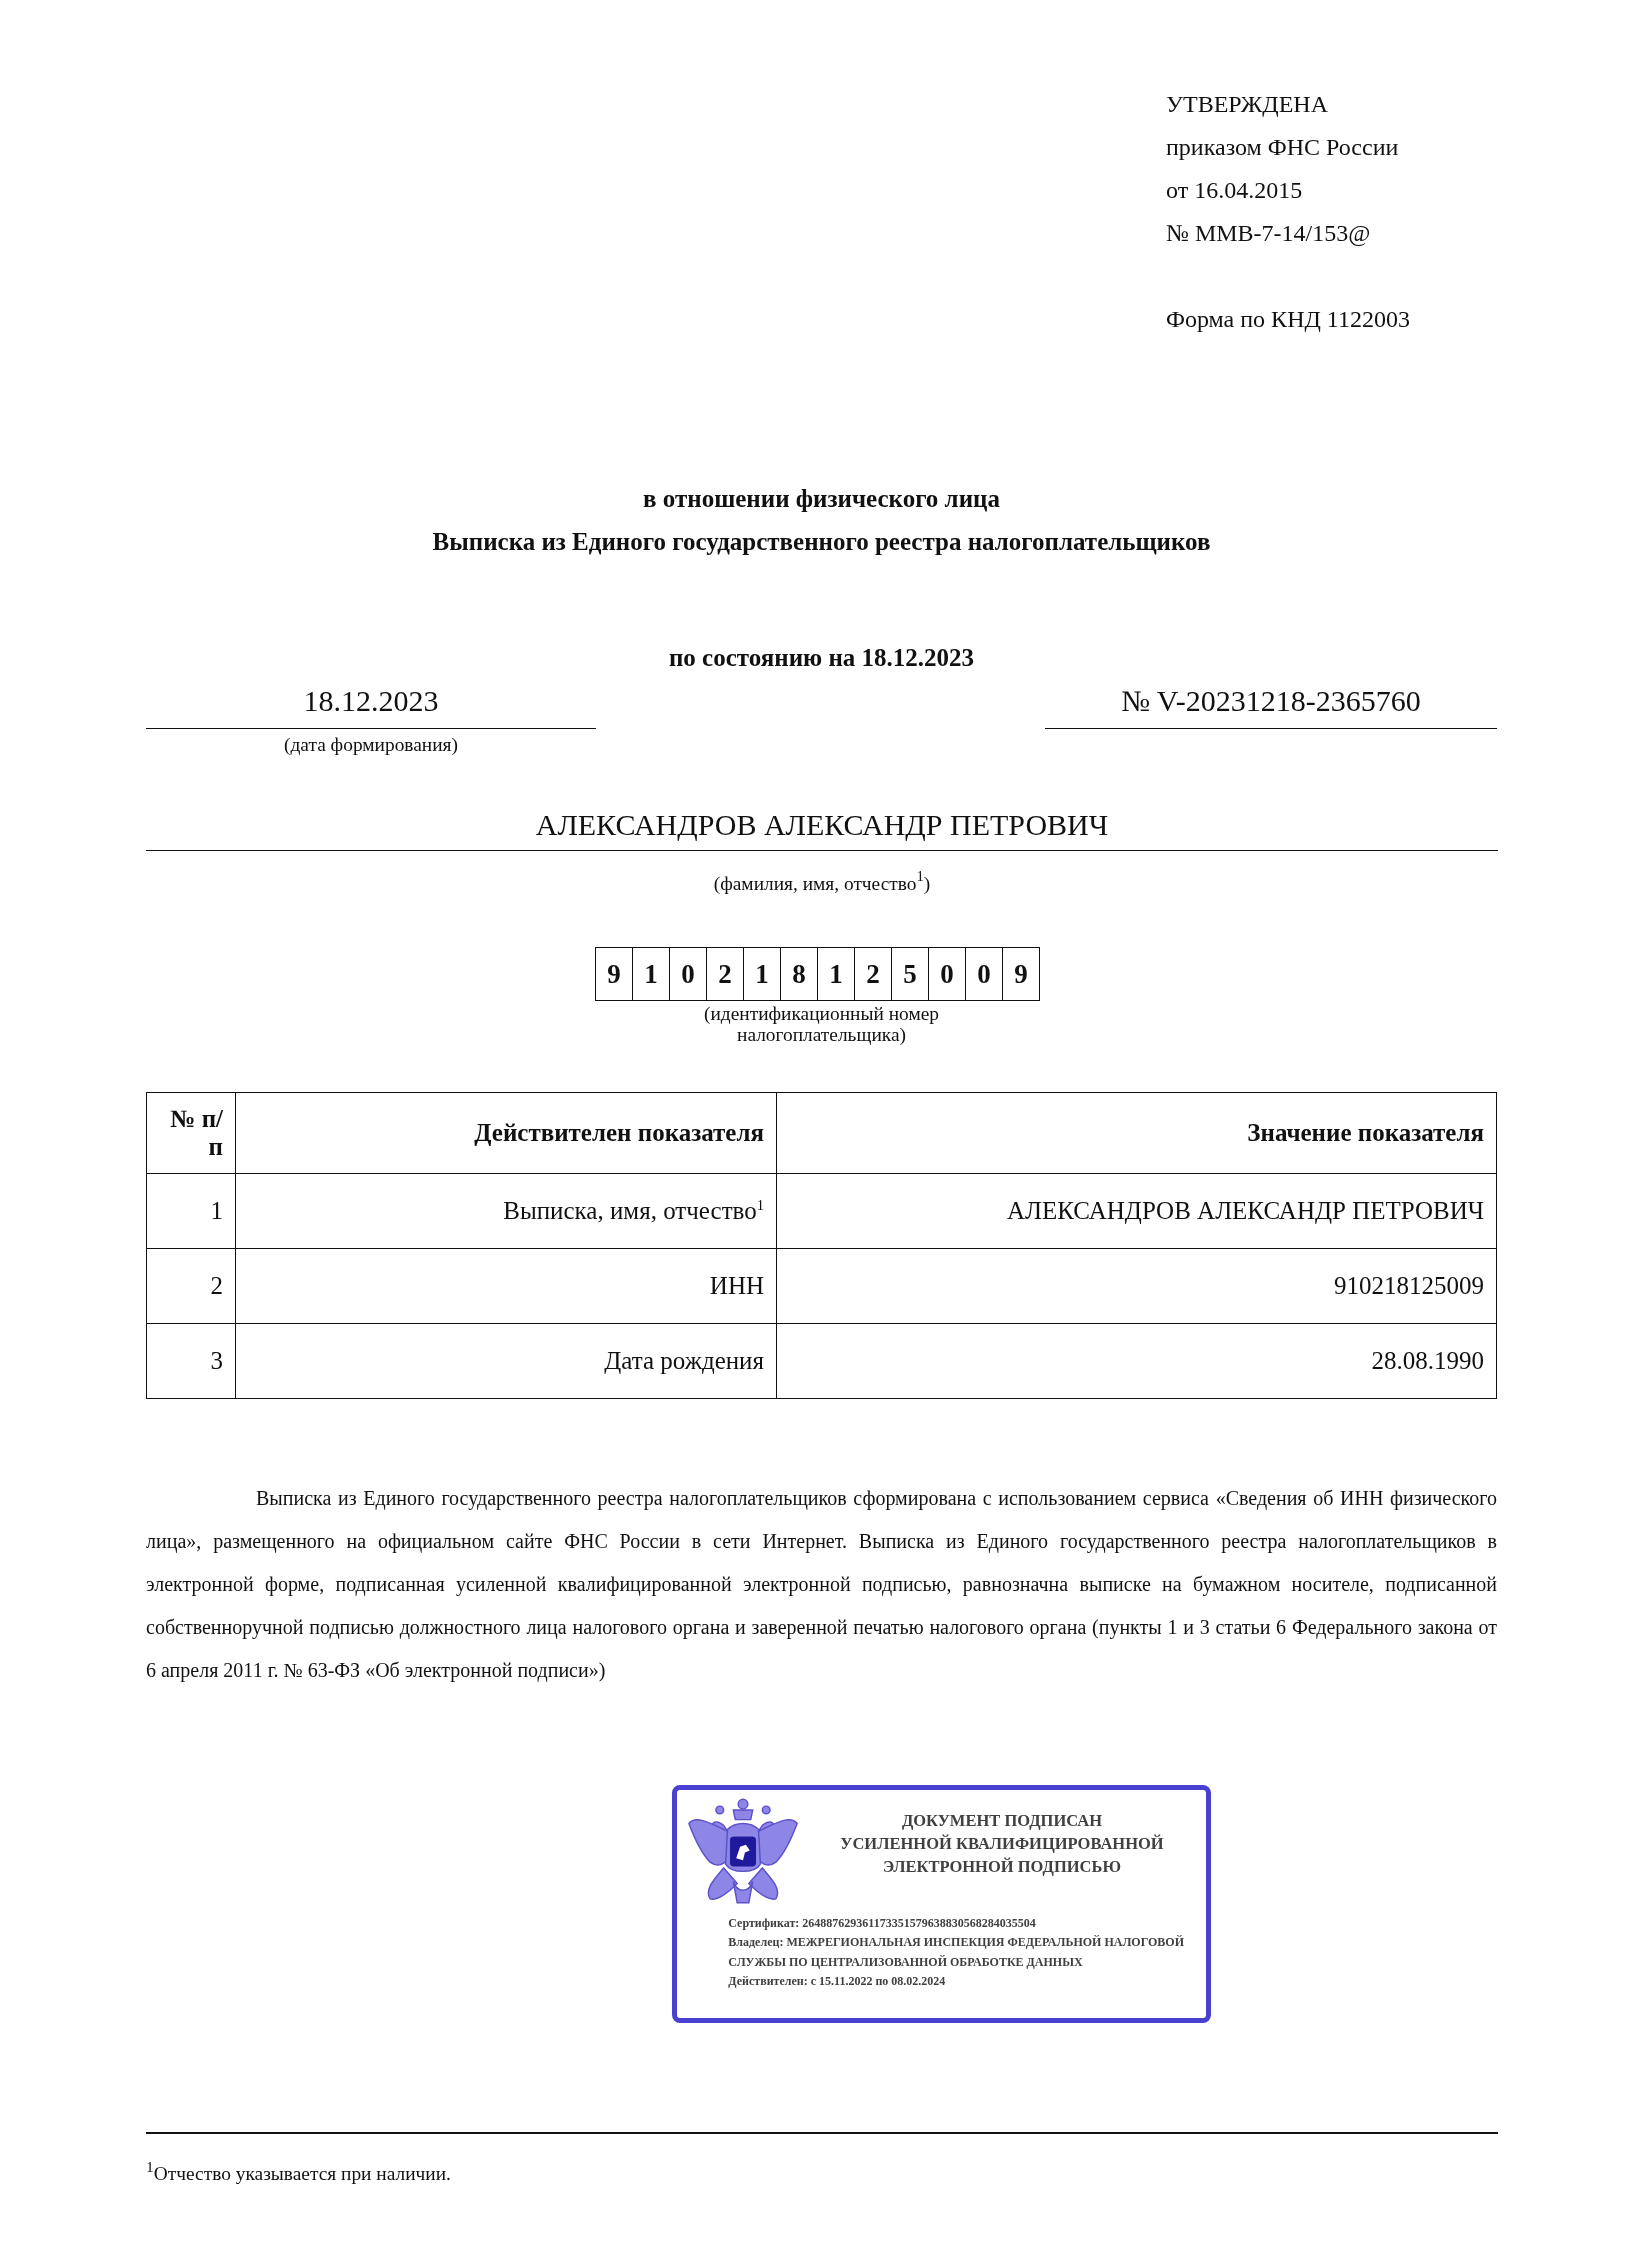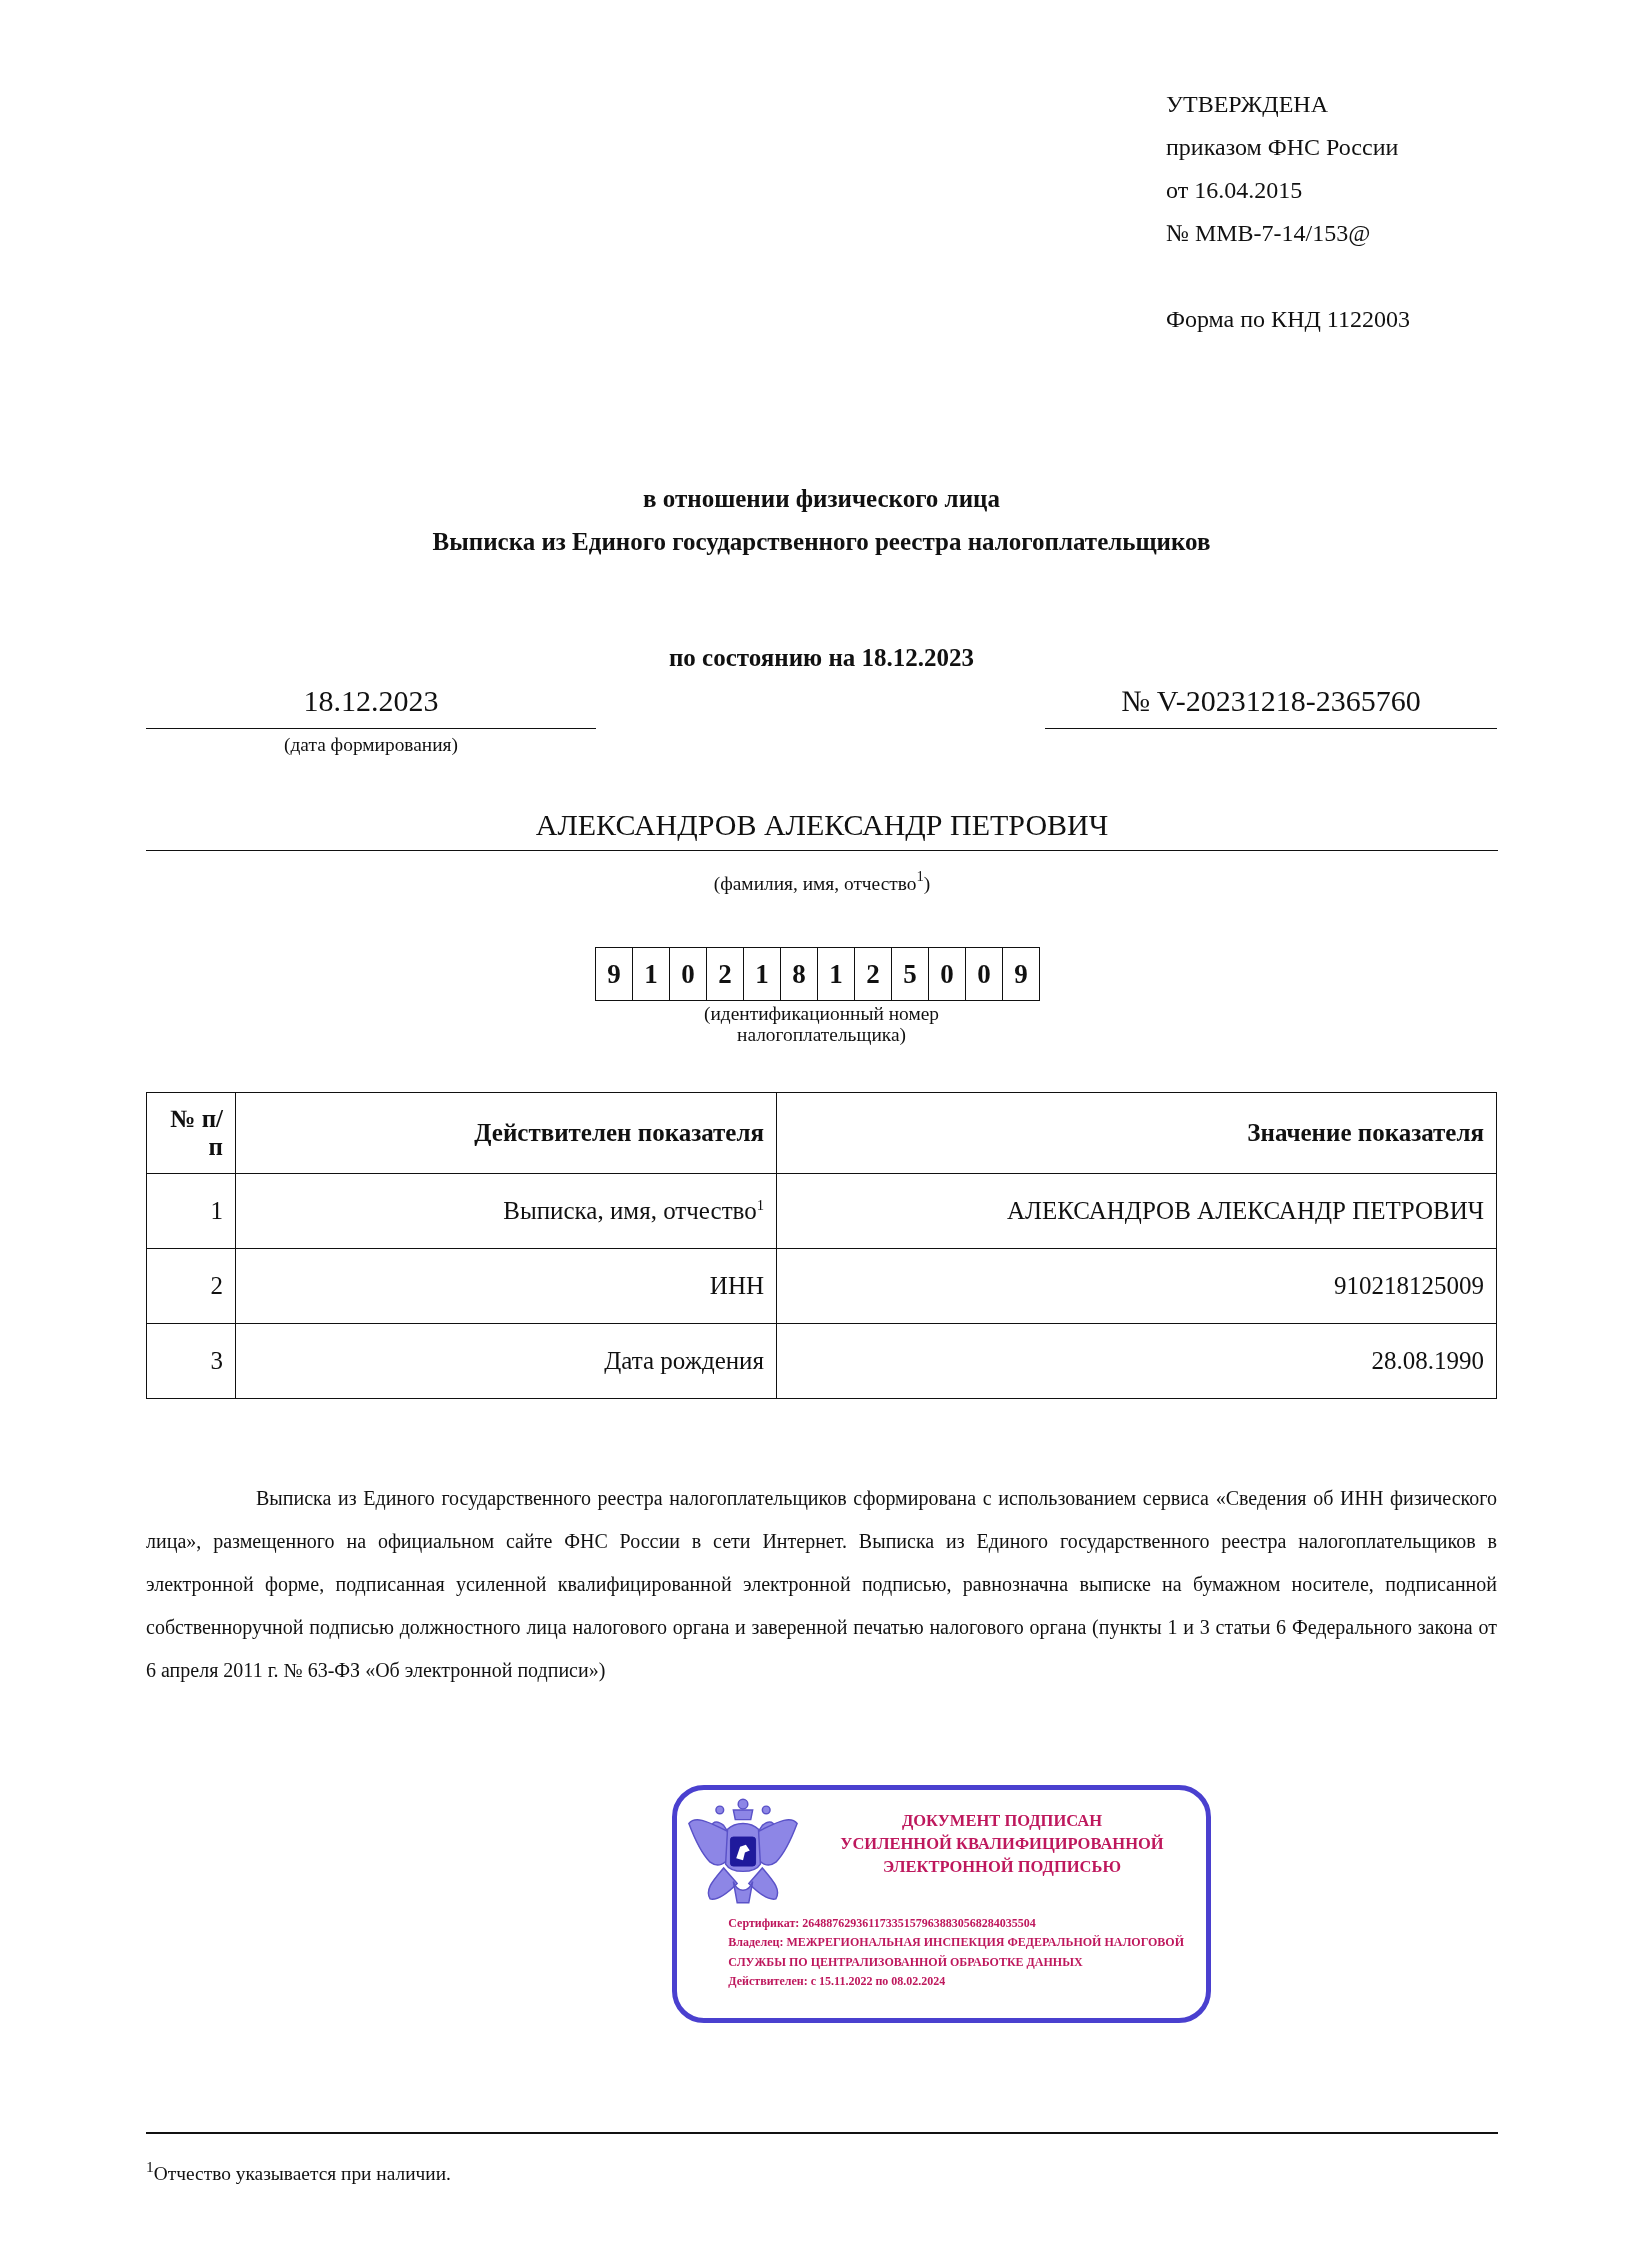--- a/index.html
+++ b/index.html
@@ -45,21 +45,21 @@
   table.data col.c1 { width: 89px; }
   table.data col.c2 { width: 541px; }
 
   .para {
     left: 146px; top: 1477px; width: 1351px; font-size: 20px; line-height: 43px;
     text-align: justify; text-indent: 110px;
   }
 
   .stamp {
     left: 672px; top: 1785px; width: 529px; height: 228px;
-    border: 5.8px solid #4a40cf; border-radius: 32px; color: #be185d;
+    border: 5.8px solid #4a40cf; border-radius: 8px; color: #404040;
     font-family: "Liberation Serif", serif; font-weight: bold;
   }
   .stamp .emblem { position: absolute; left: 7.8px; top: 5.8px; width: 116px; height: 113px; }
   .stamp .heading { position: absolute; left: 131px; top: 19.4px; width: 388px; text-align: center; font-size: 16.5px; line-height: 23px; }
   .stamp .details { position: absolute; left: 21.3px; top: 124px; width: 495px; font-size: 12px; line-height: 19.4px; margin-left: 30px; }
 
   .fn-line { left: 146px; top: 2132px; width: 1352px; height: 0; border-top: 2.9px solid #111; }
   .footnote { left: 146px; top: 2159px; font-size: 19.4px; line-height: 29px; }
   .footnote sup { font-size: 15.5px; vertical-align: 7.8px; line-height: 0; }
 </style>

